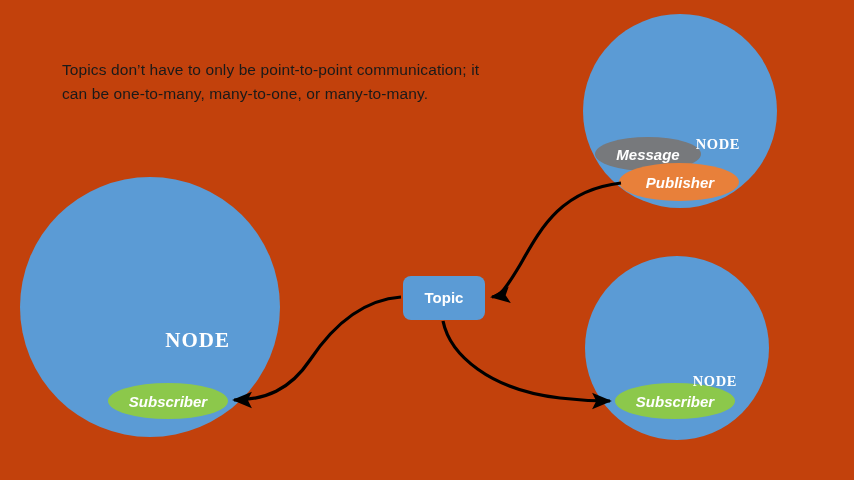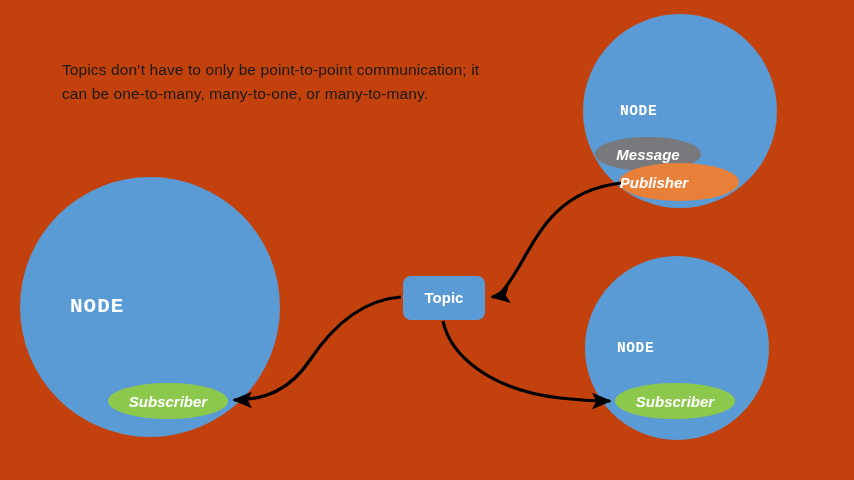--- a/index.html
+++ b/index.html
@@ -32,24 +32,25 @@
     font-size: 15.5px;
     line-height: 1.52;
     color: #1a1a1a;
     font-family: "Liberation Sans", sans-serif;
     letter-spacing: 0.1px;
   }
   .node-label {
     position: absolute;
     color: #ffffff;
     font-weight: bold;
-    text-align: left;
-    font-family: Liberation Mono, monospace;
+    text-align: right;
+    font-family: Liberation Serif, serif;
     white-space: nowrap;
     pointer-events: none;
+    margin-top: 33px;
   }
   .node-label-lg { font-size: 21px; letter-spacing: 1px; }
   .node-label-sm { font-size: 14.5px; letter-spacing: 0.6px; }
   .pill-label {
     position: absolute;
     color: #ffffff;
     font-weight: bold;
     text-align: center;
     font-family: "Liberation Sans", sans-serif;
     white-space: nowrap;
@@ -101,19 +102,19 @@
     <rect x="403" y="276" width="82" height="44" rx="8" ry="8" fill="#5B9BD5"></rect>
   </svg>
 
   <div class="caption">Topics don’t have to only be point-to-point communication; it can be one-to-many, many-to-one, or many-to-many.</div>
 
   <div class="node-label node-label-lg" style="left:70px; top:295px; width:160px;">NODE</div>
   <div class="node-label node-label-sm" style="left:620px; top:103px; width:120px;">NODE</div>
   <div class="node-label node-label-sm" style="left:617px; top:340px; width:120px;">NODE</div>
 
   <div class="pill-label pill-label-sm" style="left:588px; top:146px; width:120px;">Message</div>
-  <div class="pill-label pill-label-sm" style="left:594px; top:174px; width:120px;">Publisher</div>
+  <div class="pill-label pill-label-sm" style="left:620px; top:174px; width:120px;">Publisher</div>
   <div class="pill-label pill-label-sm" style="left:108px; top:393px; width:120px;">Subscriber</div>
   <div class="pill-label pill-label-sm" style="left:615px; top:393px; width:120px;">Subscriber</div>
 
   <div class="topic-label" style="left:403px; top:289px; width:82px;">Topic</div>
 
 </div>
 
 </body></html>

